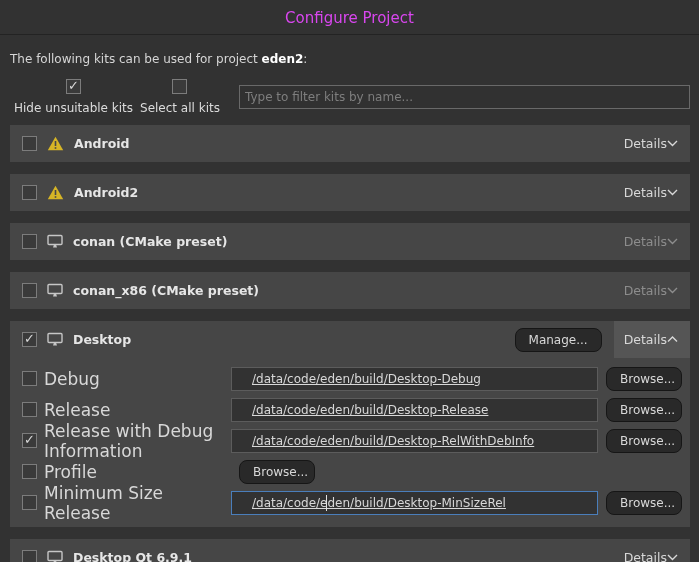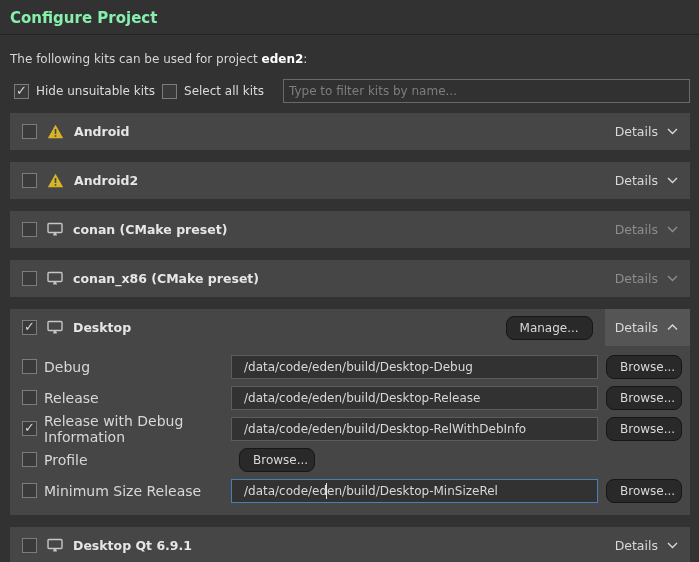--- a/index.html
+++ b/index.html
@@ -10,39 +10,41 @@
     color: #dcdcdc;
     font-size: 12px;
     overflow: hidden;
   }
   .title-bar {
     padding: 9px 10px 7px 10px;
     border-bottom: 1px solid #232323;
   }
   .title-bar h1 {
     font-size: 15px;
-    font-weight: bold;
-    color: #86efac;
+    font-weight: normal;
+    color: #d946ef;
+    text-align: center;
   }
   .subtitle {
     margin: 17px 10px 0 10px;
     font-size: 12px;
     color: #d6d6d6;
   }
   .subtitle b { color: #ffffff; }
   .toolbar {
     display: flex;
     align-items: center;
     margin: 13px 9px 0 14px;
   }
   .cb-group {
     display: flex;
     align-items: center;
     gap: 7px;
     cursor: default;
+    flex-direction: column;
   }
   .cb-group + .cb-group { margin-left: 7px; }
   .checkbox {
     width: 15px; height: 15px;
     border: 1px solid #7c7c7c;
     background: #3a3a3a;
     position: relative;
     flex: none;
   }
   .checkbox.checked::after {
@@ -81,21 +83,20 @@
   .kit-name {
     margin-left: 10px;
     font-weight: bold;
     font-size: 12.5px;
     color: #e6e6e6;
   }
   .spacer { flex: 1; }
   .details-btn {
     display: flex;
     align-items: center;
-    gap: 9px;
     color: #d8d8d8;
     font-size: 12.5px;
     height: 100%;
     padding: 0 12px 0 10px;
     cursor: pointer;
   }
   .details-btn.disabled { color: #8d8d8d; }
   .details-btn.active { background: #555555; }
   .chev { display: block; }
   .btn {
@@ -114,34 +115,35 @@
   .build-rows { padding: 5px 8px 9px 12px; }
   .build-row {
     display: flex;
     align-items: center;
     height: 31px;
   }
   .build-label {
     margin-left: 7px;
     width: 187px;
     flex: none;
-    font-size: 14px;
+    font-size: 17px;
     color: #d8d8d8;
   }
   .path-wrap { flex: 1; position: relative; display: flex; }
   .path-input {
     width: 100%;
     height: 24px;
     background: #323232;
     border: 1px solid #5c5c5c;
     color: #d8d8d8;
     font-family: inherit;
     font-size: 12px;
-    padding: 0 12px;
+    padding: 0 20px;
     outline: none;
+    text-decoration: underline;
   }
   .path-input.focused { border: 1px solid #4a7ebb; }
   .caret {
     position: absolute;
     left: 95px; top: 4px;
     width: 1px; height: 16px;
     background: #e2e2e2;
   }
   .browse-btn { margin-left: 8px; width: 76px; flex: none; text-align: center; }
 </style>

